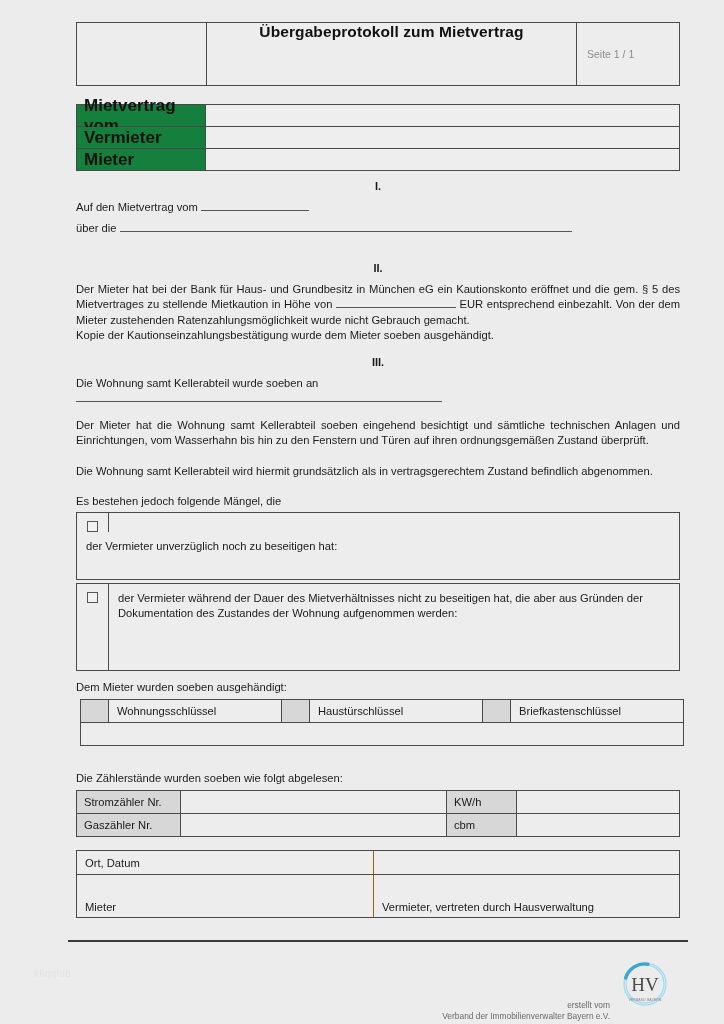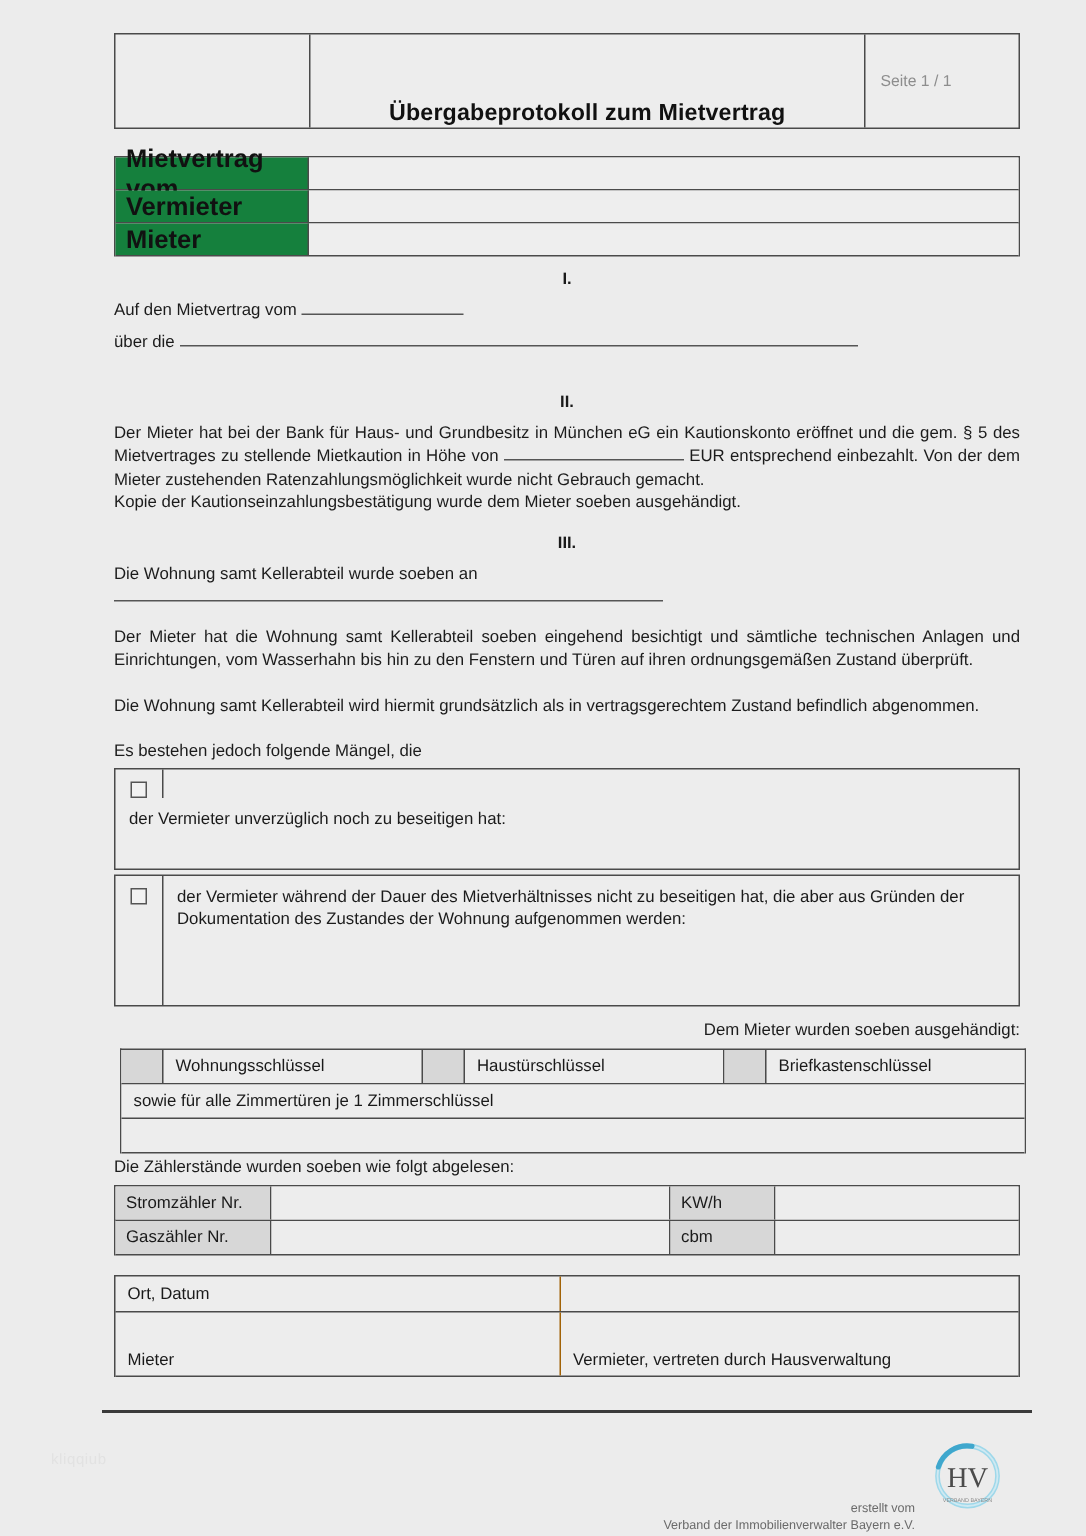--- a/index.html
+++ b/index.html
@@ -36,21 +36,21 @@
     background: #ededed;
   }
   .header-left {
     width: 130px;
     border-right: 1px solid #4a4a4a;
     box-sizing: border-box;
   }
   .header-mid {
     flex: 1;
     display: flex;
-    align-items: flex-end;
+    align-items: flex-start;
     justify-content: center;
     border-right: 1px solid #4a4a4a;
     box-sizing: border-box;
   }
   .header-title {
     font-size: 15.5px;
     font-weight: bold;
     letter-spacing: 0.1px;
     color: #111;
   }
@@ -394,35 +394,32 @@
     <div class="defect-text">der Vermieter unverzüglich noch zu beseitigen hat:</div>
   </div>
 
   <div class="defect" style="top:583px; height:88px;">
     <div class="defect-cbcell">
       <span class="checkbox"></span>
     </div>
     <div class="defect-text">der Vermieter während der Dauer des Mietverhältnisses nicht zu beseitigen hat, die aber aus Gründen der Dokumentation des Zustandes der Wohnung aufgenommen werden:</div>
   </div>
 
-  <div class="ptext nojust" style="top:680px;text-align:right;">Dem Mieter wurden soeben ausgehändigt:</div>
+  <div class="ptext nojust" style="top:680px;">Dem Mieter wurden soeben ausgehändigt:</div>
 
   <div class="keys" style="top:699px;">
     <div class="keys-row">
       <div class="key-qty"></div>
       <div class="key-name">Wohnungsschlüssel</div>
       <div class="key-qty"></div>
       <div class="key-name">Haustürschlüssel</div>
       <div class="key-qty"></div>
       <div class="key-name last">Briefkastenschlüssel</div>
     </div>
     <div class="keys-row">
-      <div class="keys-wide" style="flex:1;">sowie für alle Zimmertüren je 1 Zimmerschlüssel</div>
-    </div>
-    <div class="keys-row">
       <div class="keys-wide keys-blank" style="flex:1;"></div>
     </div>
   </div>
 
   <div class="ptext nojust" style="top:771px;">Die Zählerstände wurden soeben wie folgt abgelesen:</div>
 
   <div class="meters" style="top:790px;">
     <div class="meters-row">
       <div class="meter-label">Stromzähler Nr.</div>
       <div class="meter-blank"></div>

